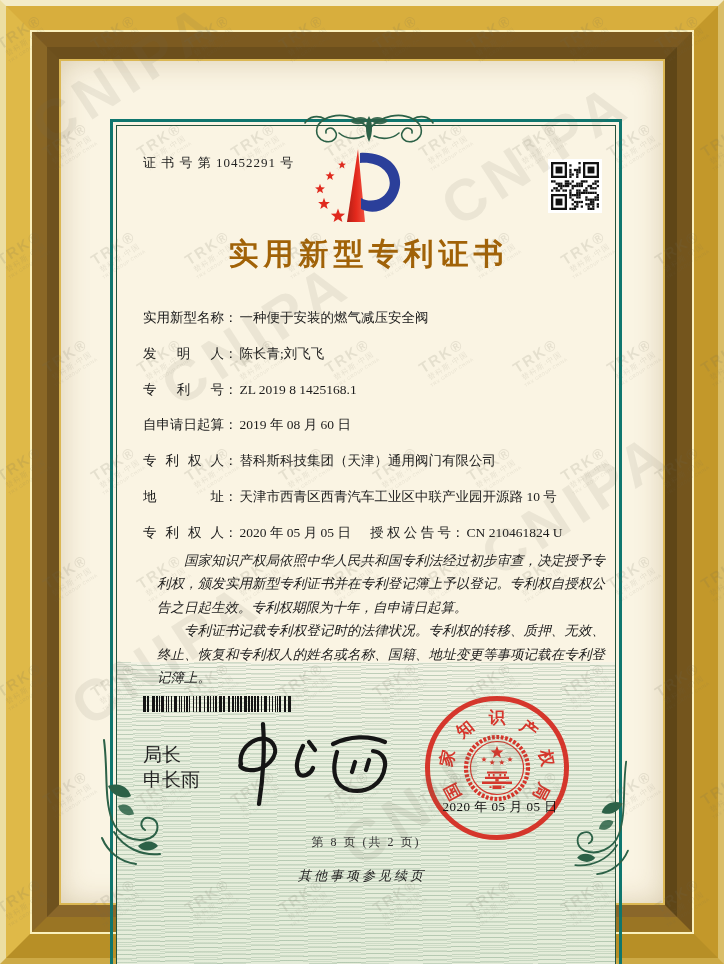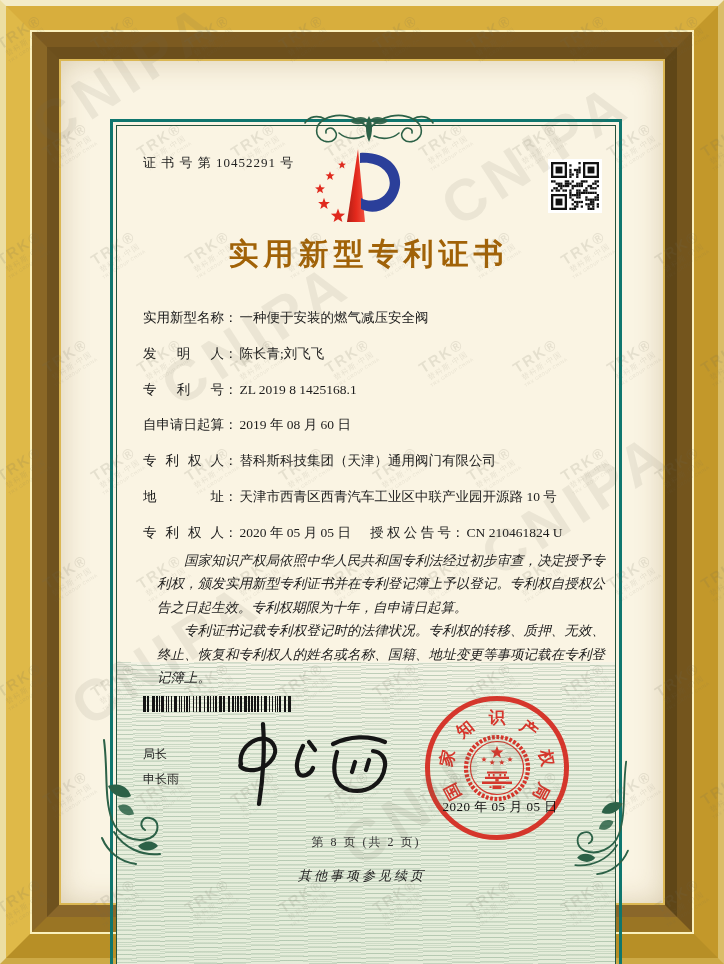--- a/index.html
+++ b/index.html
@@ -32,21 +32,21 @@
          text-align:justify;color:#1c1c1c;font-style:italic;margin-left:14px;}
   .paras p{margin:0;text-indent:2em;}
   
   .band{position:absolute;left:4px;right:4px;top:540px;bottom:4px;
         background:
           repeating-linear-gradient(178deg, rgba(122,158,128,.30) 0 1px, rgba(122,158,128,0) 1px 4px),
           repeating-linear-gradient(2deg, rgba(122,158,128,.20) 0 1px, rgba(122,158,128,0) 1px 5px),
           linear-gradient(180deg,#f4f3e5 0%,#e9efde 30%,#e4ecd9 100%);}
   .barcode{position:absolute;left:30px;top:574px;width:148px;height:16px;}
   .director{position:absolute;left:30px;top:620px;font-family:"Liberation Sans",sans-serif;
-            font-size:12px;line-height:25px;color:#222;}
+            font-size:19px;line-height:25px;color:#222;}
   .sig{position:absolute;left:110px;top:598px;width:178px;height:90px;}
   .seal{position:absolute;left:304px;top:566px;width:160px;height:160px;opacity:.92;}
   .sealdate{position:absolute;left:302px;top:676px;width:170px;text-align:center;font-size:13px;
             letter-spacing:.5px;color:#111;}
   .pagenum{position:absolute;left:0;top:712px;width:100%;text-align:center;font-size:12px;
            letter-spacing:2px;color:#333;}
   .orn{position:absolute;}
   .ol{left:-15px;top:614px;width:74px;height:130px;}
   .or{left:448px;top:636px;width:74px;height:118px;transform:scaleX(-1);}
   .flour{position:absolute;left:181px;top:-15px;width:150px;height:44px;}

